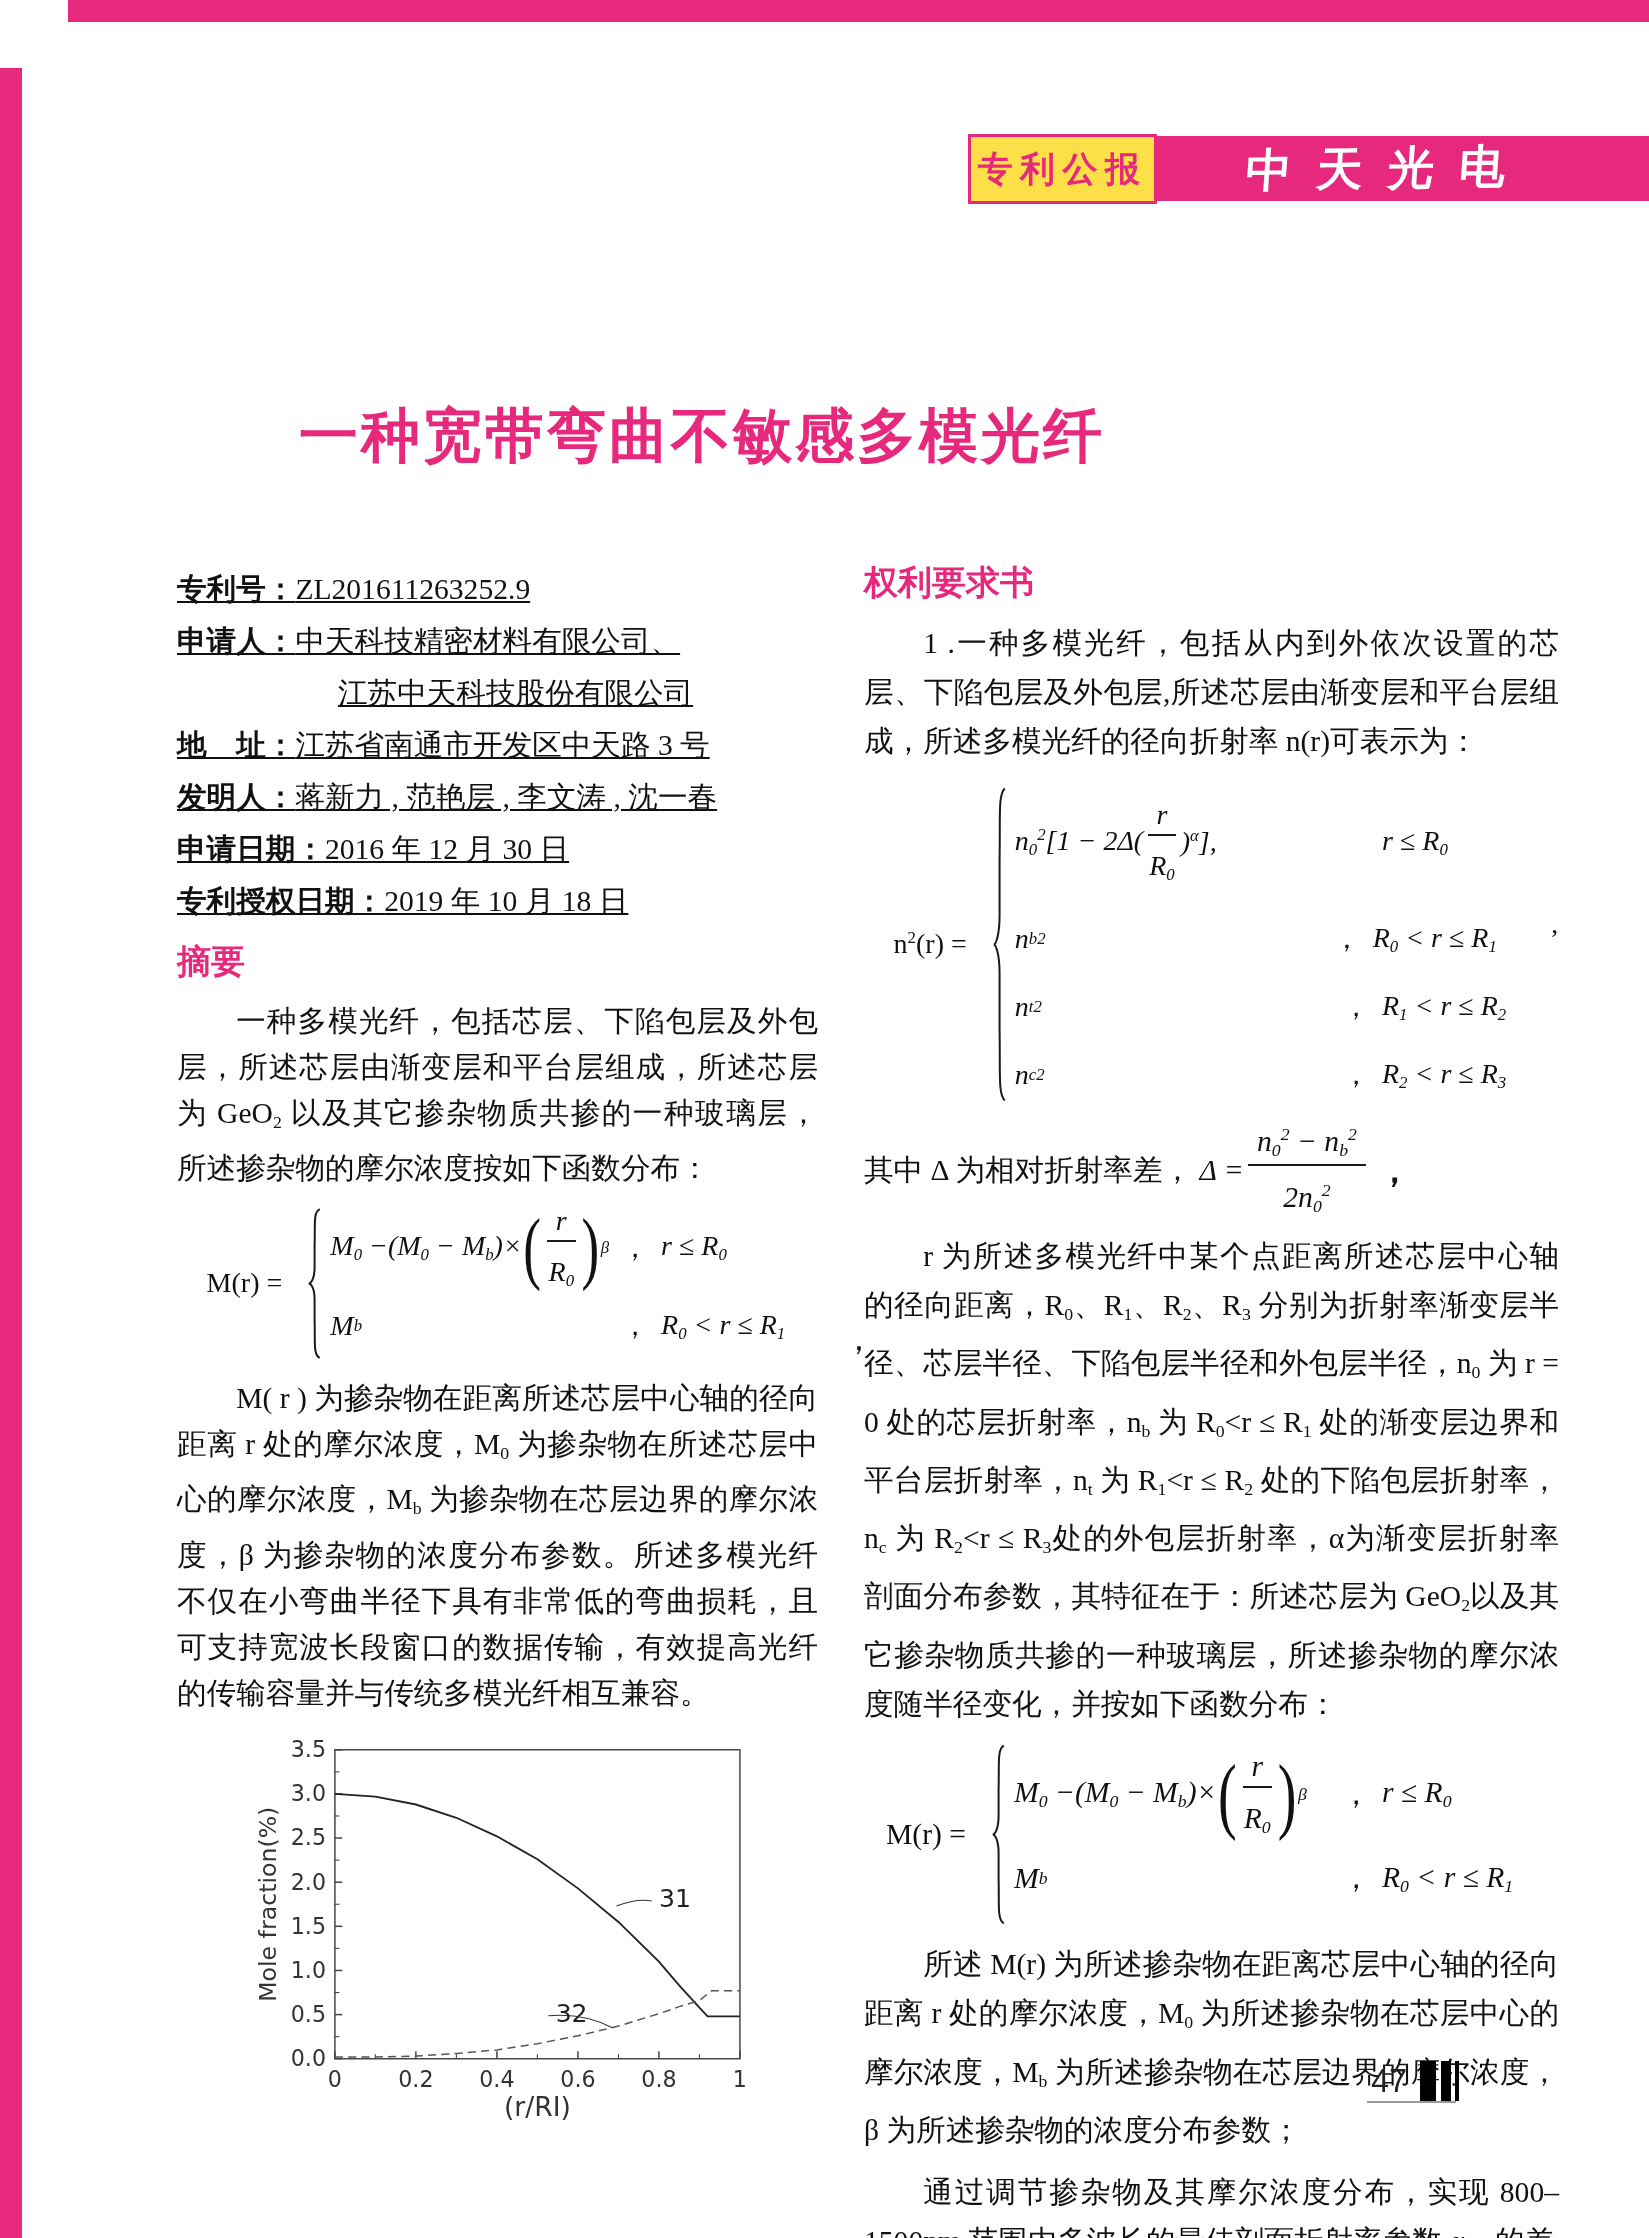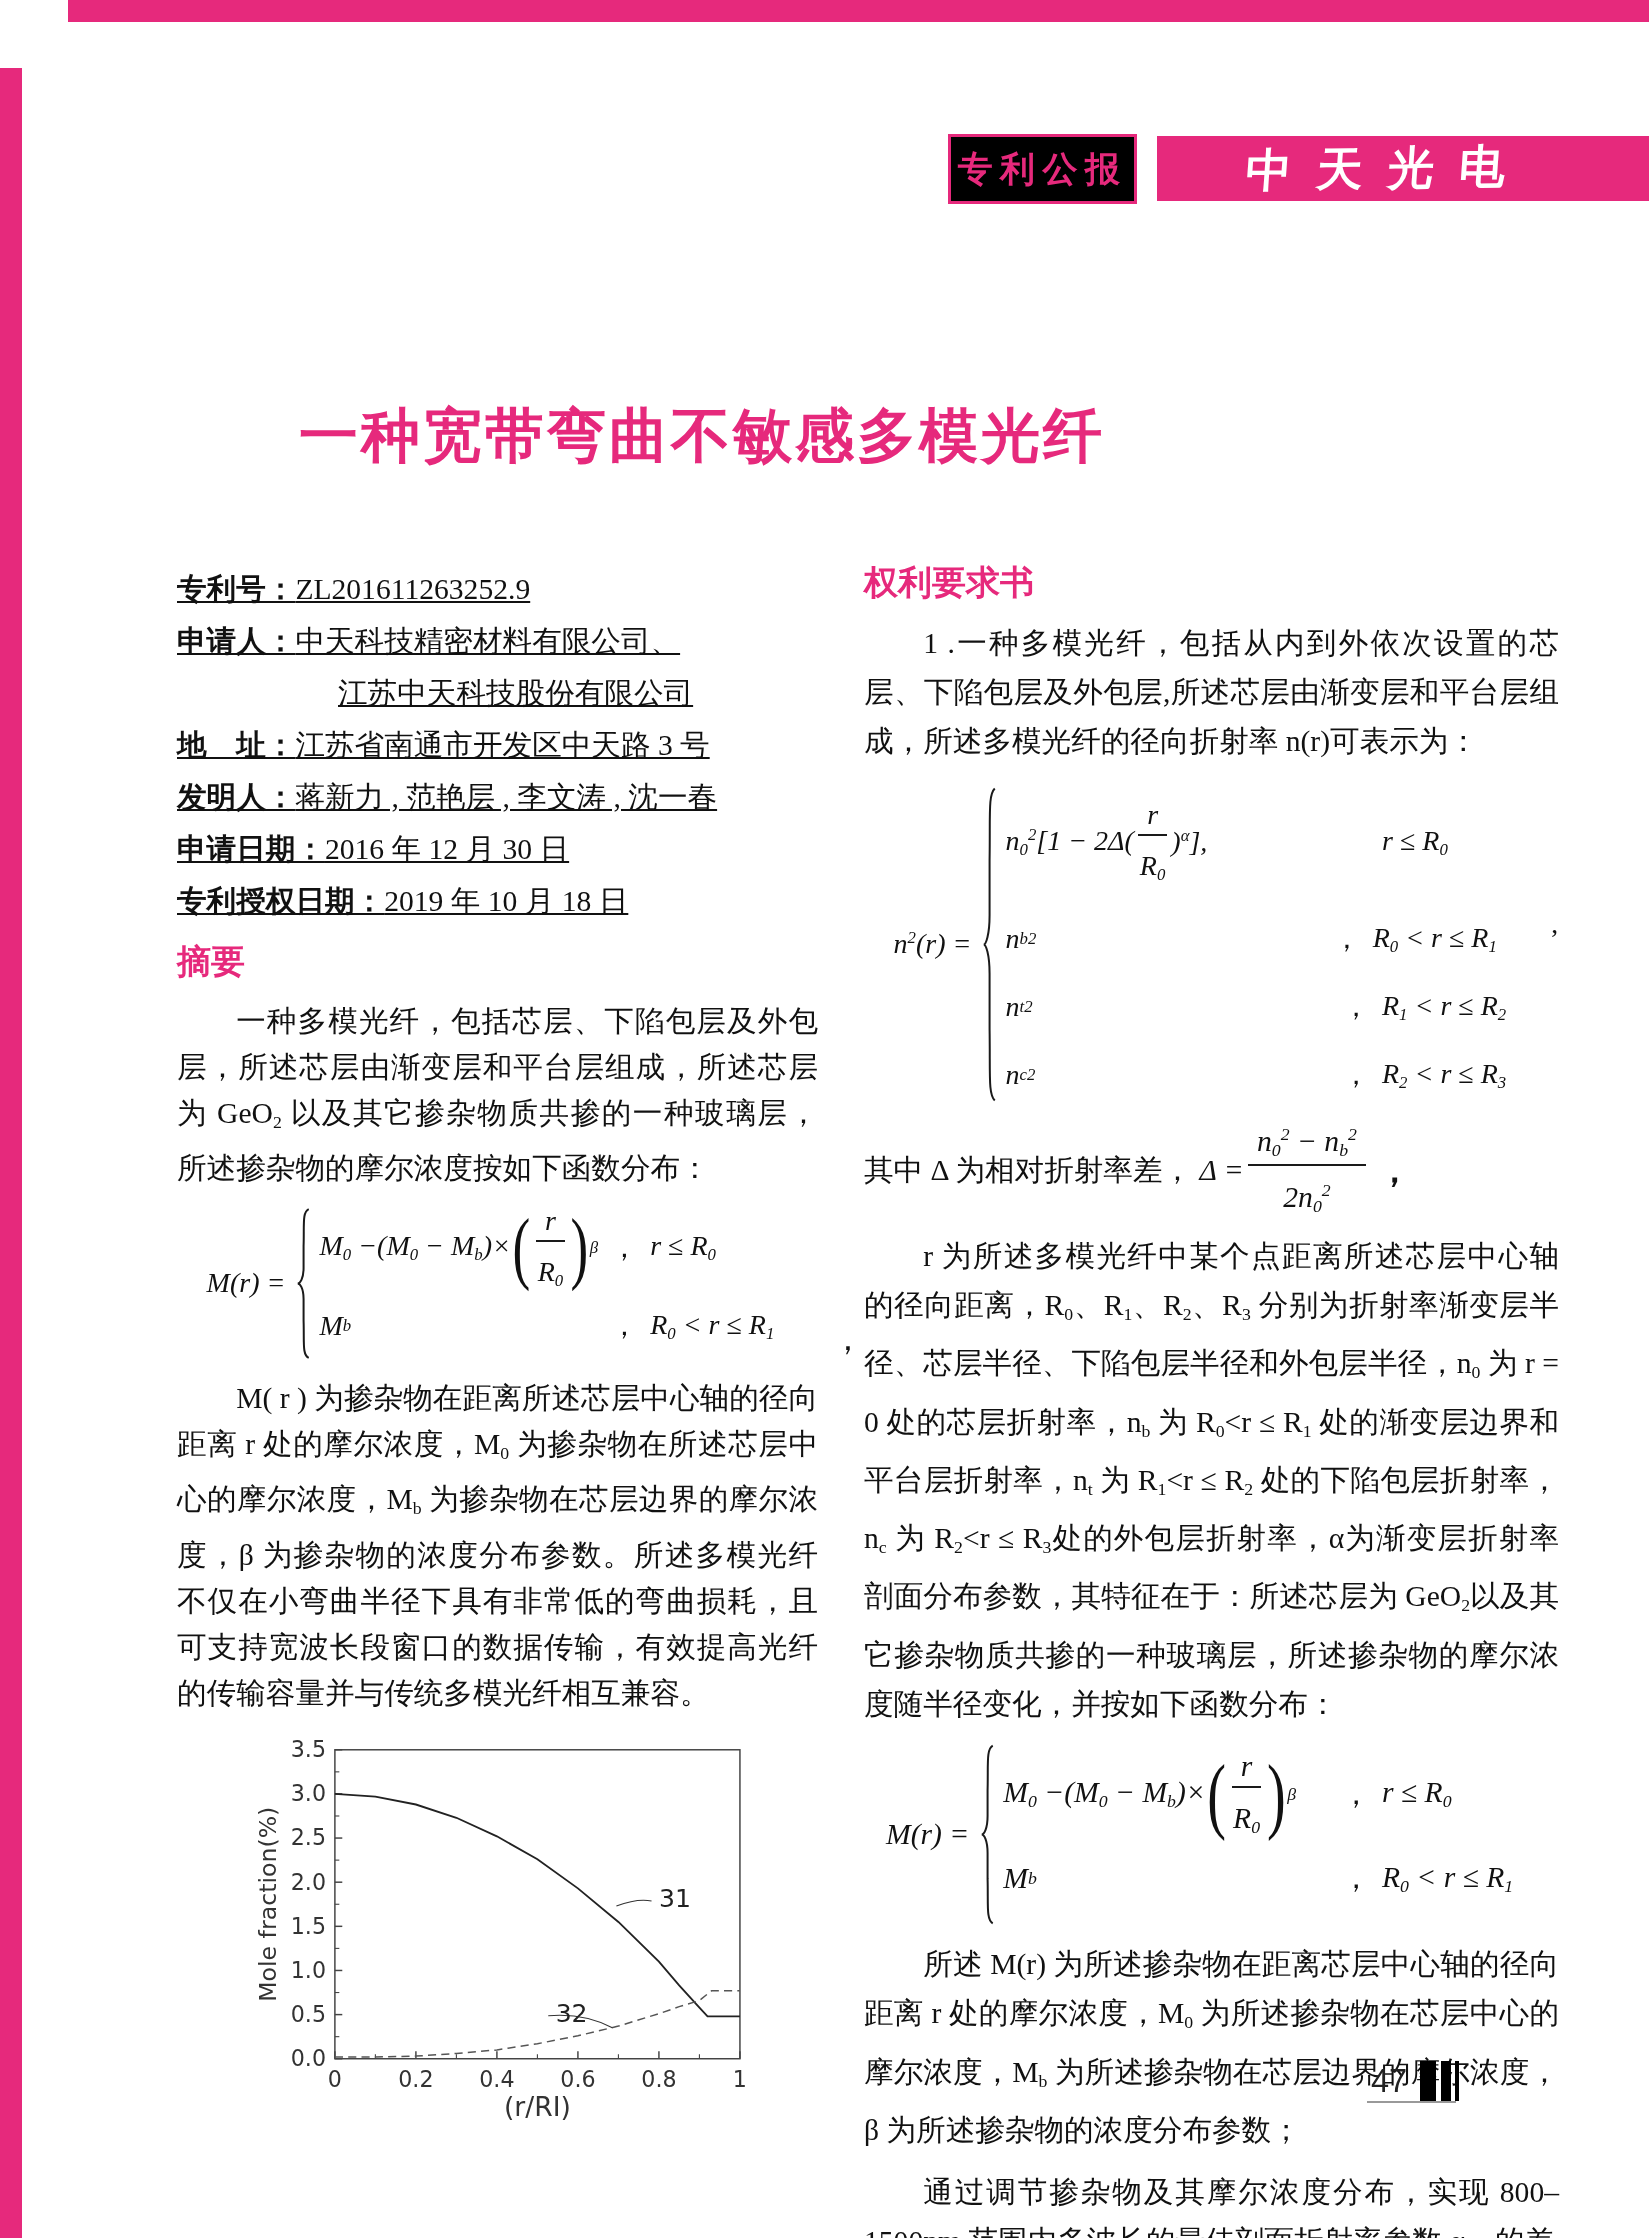--- a/index.html
+++ b/index.html
@@ -2,22 +2,22 @@
 <html style="font-size:11.8px"><head>
 <meta charset="utf-8">
 <style>
   html,body{margin:0;padding:0;background:#ffffff;}
   .page{position:relative;width:1649px;height:2239px;background:#fff;
         font-family:"Liberation Serif","DejaVu Serif",serif;color:#111;overflow:hidden;}
   
   .frame-top{position:absolute;left:68px;top:0;right:0;height:22px;background:#E6297C;}
   .frame-left{position:absolute;left:0;top:68px;width:22px;bottom:0;background:#E6297C;}
   
-  .header-tab{position:absolute;left:948px;top:134px;width:183px;height:64px;
-              border:3px solid #E6297C;background:#000000;display:flex;align-items:center;justify-content:center;}
+  .header-tab{position:absolute;left:968px;top:134px;width:183px;height:64px;
+              border:3px solid #E6297C;background:#fde047;display:flex;align-items:center;justify-content:center;}
   .header-tab span{color:#E6297C;font-size:35px;font-weight:700;letter-spacing:7.4px;
                    font-family:"Liberation Sans","DejaVu Sans",sans-serif;}
   .header-logo{position:absolute;left:1157px;top:136px;width:492px;height:65px;background:#E6297C;
                display:flex;align-items:center;}
   .header-logo span{color:#fff;font-size:46px;font-weight:900;letter-spacing:25px;margin-left:89px;
                     transform:skewX(-5deg) rotate(-1deg);font-family:"Liberation Serif",serif;}
   
   .page-title{position:absolute;left:0;top:397px;width:1404px;text-align:center;
               font-size:59px;font-weight:700;color:#E6297C;letter-spacing:3px;}
   
@@ -26,21 +26,21 @@
   .info-row{font-size:29.6px;line-height:52px;white-space:nowrap;text-decoration:underline;}
   .info-row b{font-weight:700;}
   .info-row.cont{padding-left:161px;}
   .sec-heading{font-size:34px;font-weight:700;color:#E6297C;margin:11.8px 0 4.4px 0;}
   p.body{font-size:29.6px;line-height:46px;text-align:justify;text-indent:2em;margin:13.3px 0;}
   .right-col p.body{line-height:49px;}
   sub{font-size:60%;vertical-align:-0.3em;}
   sup{font-size:60%;vertical-align:0.6em;}
   
   .formula{display:flex;align-items:center;font-size:28px;margin:7.4px 0 7.4px 29.6px;}
-  .formula .lhs{margin-right:9px;font-style:italic;white-space:nowrap;}
+  .formula .lhs{margin-right:23px;white-space:nowrap;}
   .brace{flex:0 0 auto;margin-right:7.4px;}
   .cases{display:flex;flex-direction:column;flex:1;}
   .case-row{display:flex;align-items:center;}
   .cexpr{font-style:italic;white-space:nowrap;display:flex;align-items:center;flex:1;}
   .ccomma{width:52px;text-align:center;}
   .ccond{font-style:italic;white-space:nowrap;width:177px;}
   .ftail{align-self:flex-end;font-size:32.5px;margin-left:4.4px;}
   .frac{display:inline-flex;flex-direction:column;align-items:center;margin:0 4.4px;font-style:italic;}
   .frac .num{padding:0 8.9px 3px;border-bottom:2.2px solid #1a1a1a;}
   .frac .den{padding-top:14px;text-align:center;}

